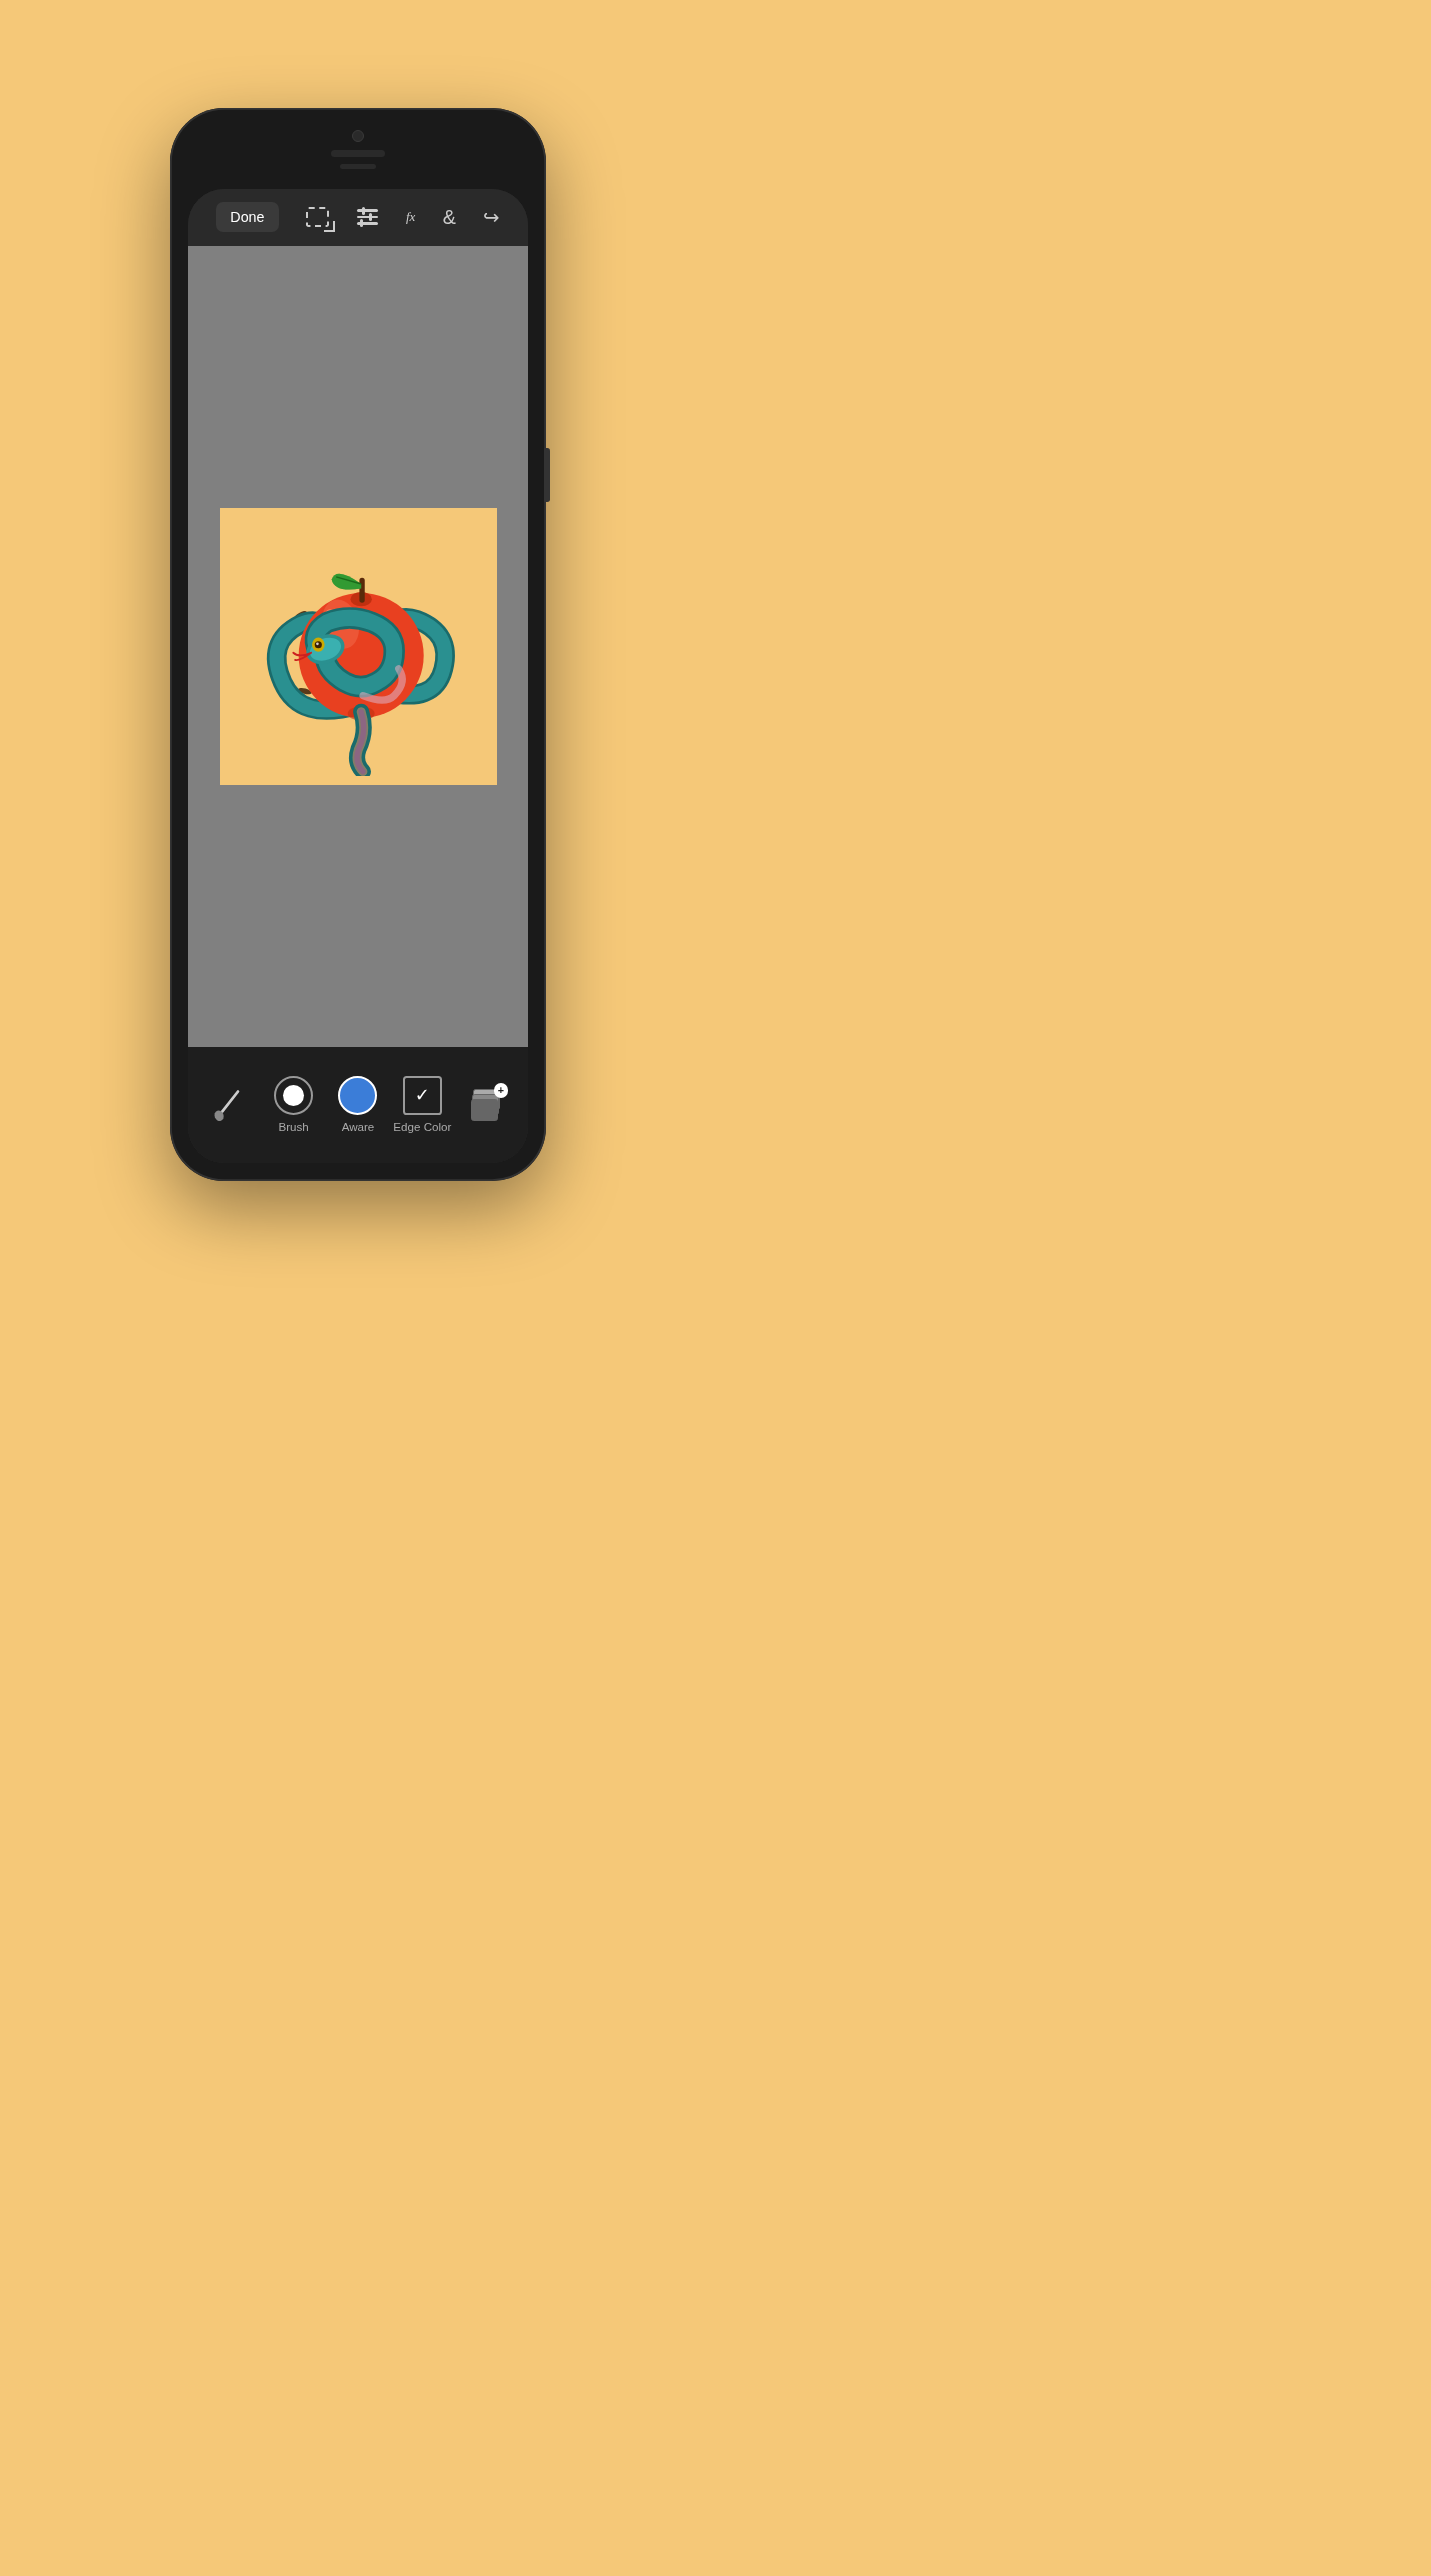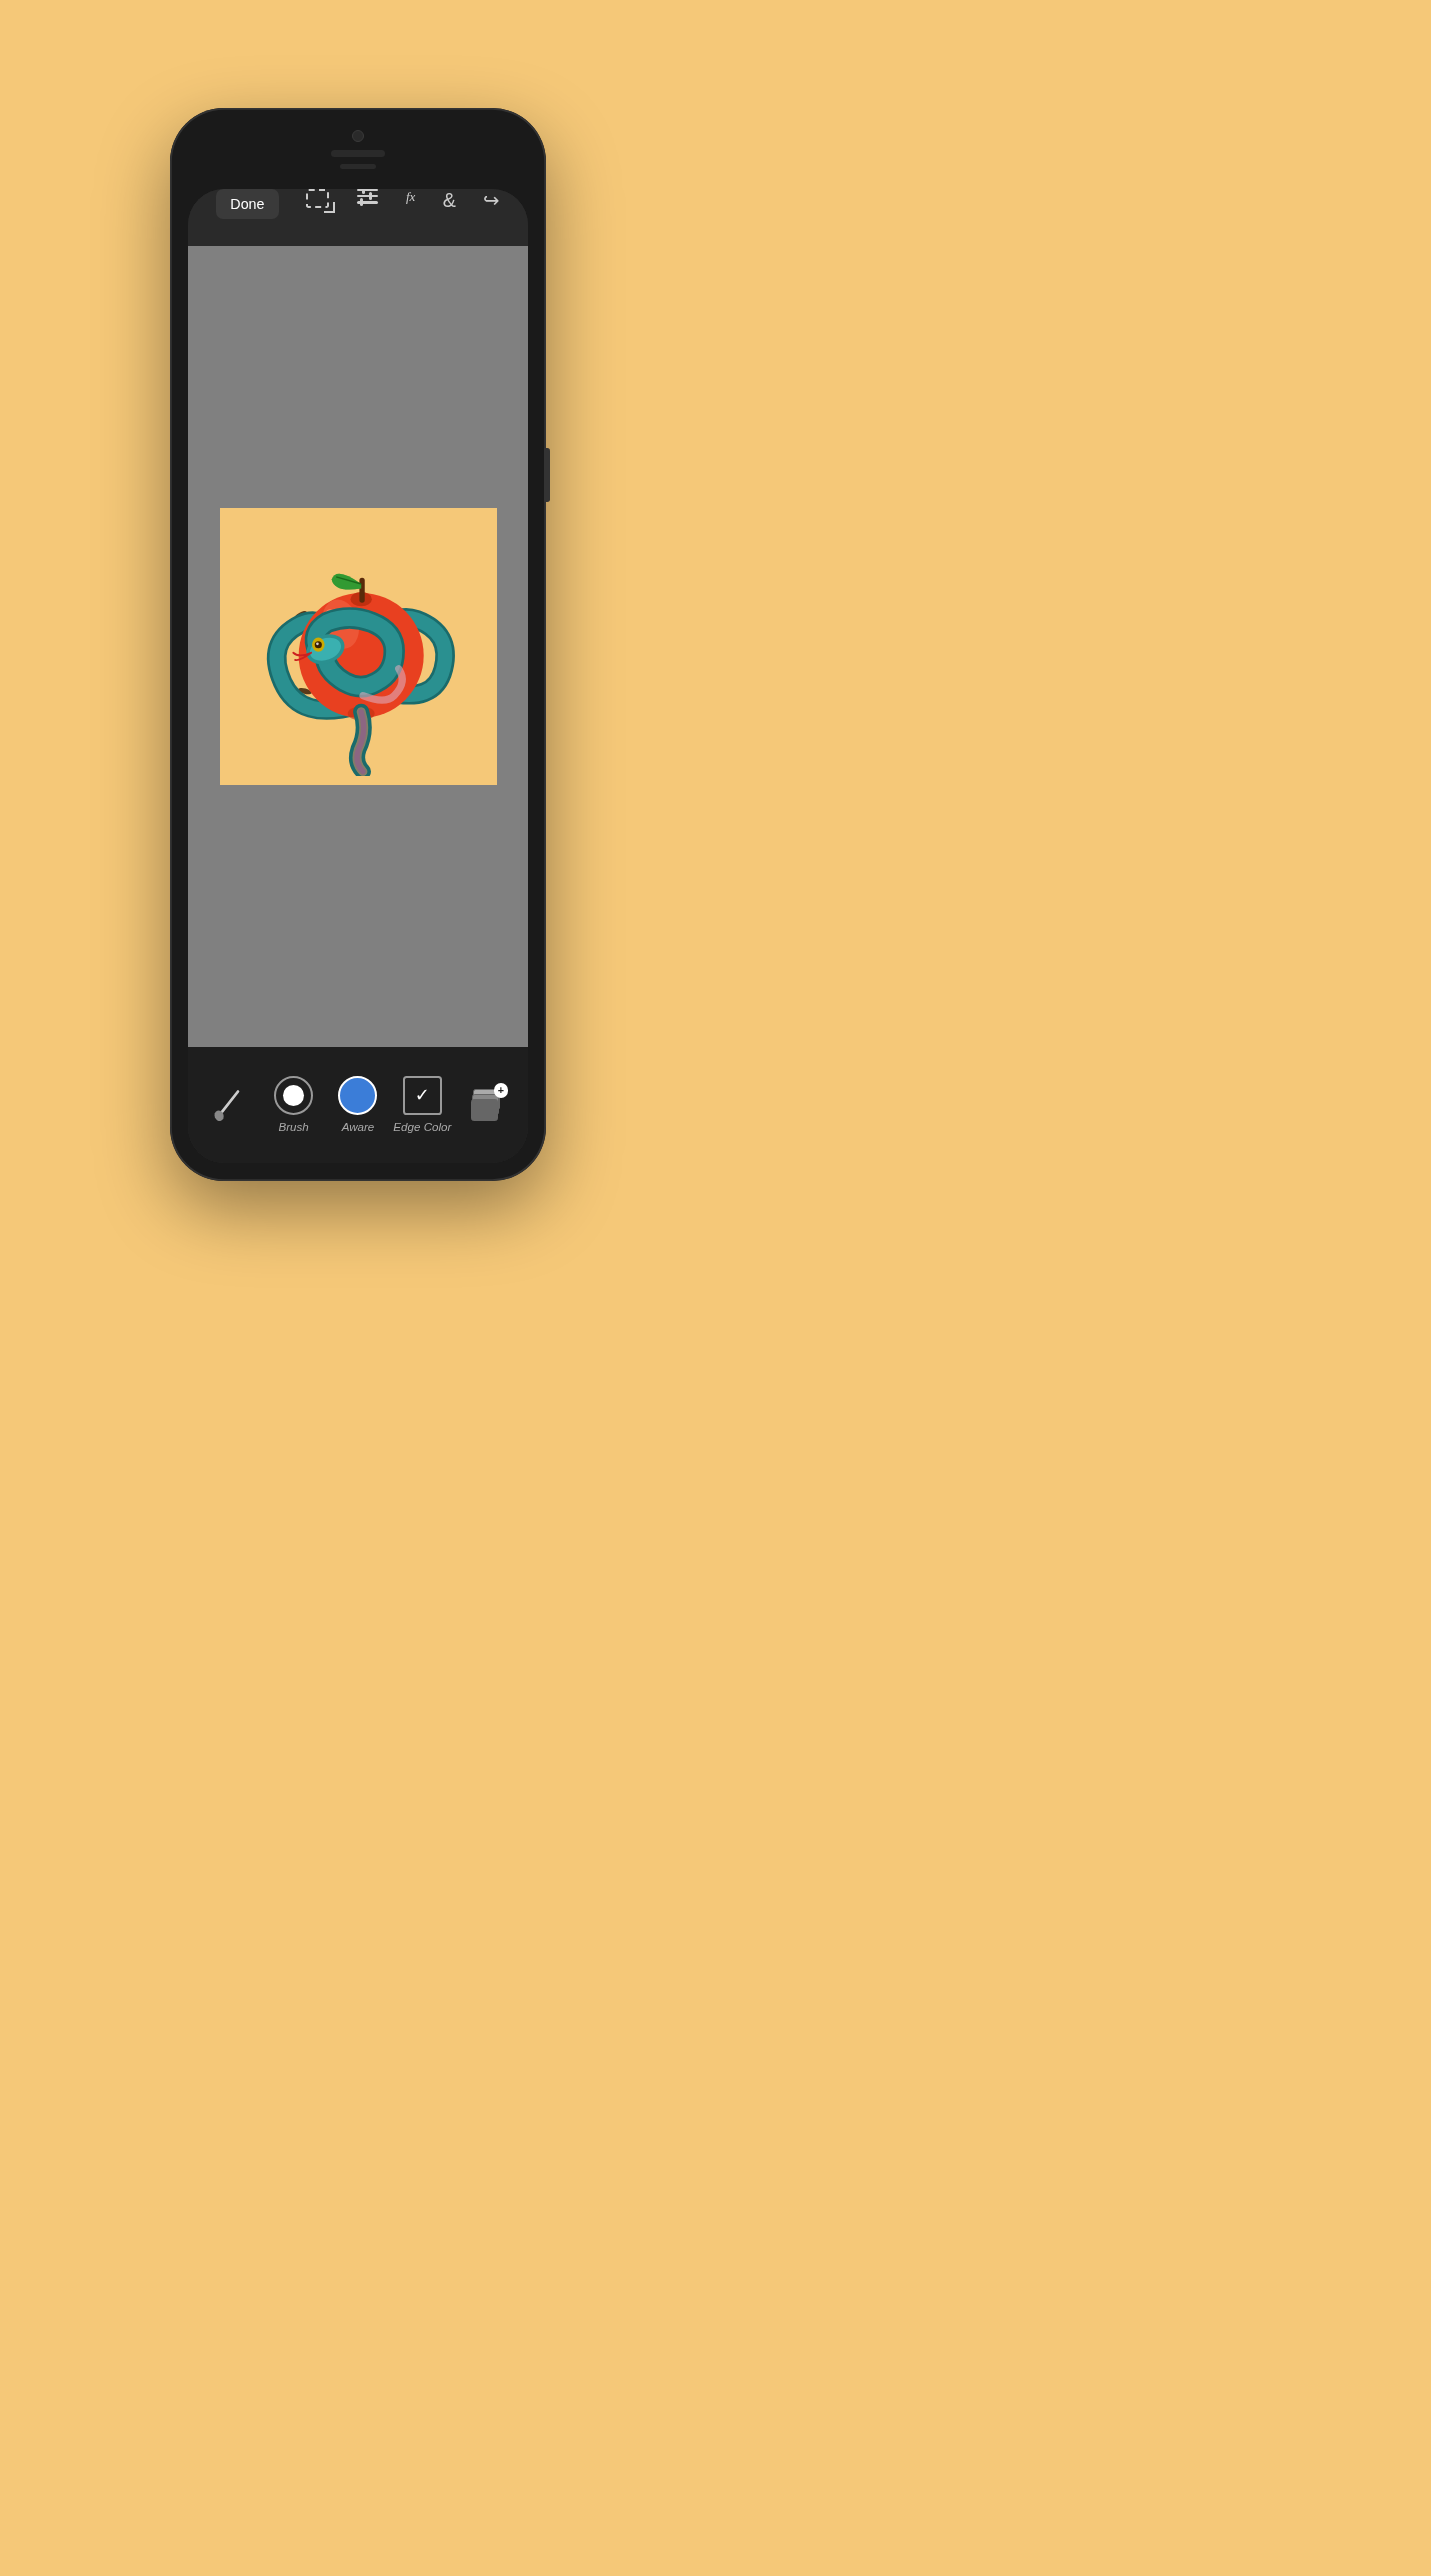--- a/index.html
+++ b/index.html
@@ -84,21 +84,21 @@
       overflow: hidden;
       display: flex;
       flex-direction: column;
     }
 
     
     .toolbar {
       background: #2a2a2a;
       height: 57px;
       display: flex;
-      align-items: flex-start;
+      align-items: center;
       justify-content: space-around;
       padding: 0 14.3px;
       flex-shrink: 0;
     }
 
     .toolbar-btn {
       display: flex;
       align-items: center;
       justify-content: center;
       cursor: pointer;
@@ -158,21 +158,20 @@
       align-items: center;
       gap: 5.4px;
       cursor: pointer;
       min-width: 63px;
     }
 
     .tool-label {
       font-size: 11.6px;
       color: #aaaaaa;
       text-align: center;
-      font-style: italic;
     }
 
     .brush-circle {
       width: 39px;
       height: 39px;
       border-radius: 50%;
       border: 2.7px solid #999;
       background: #1e1e1e;
       display: flex;
       align-items: center;

